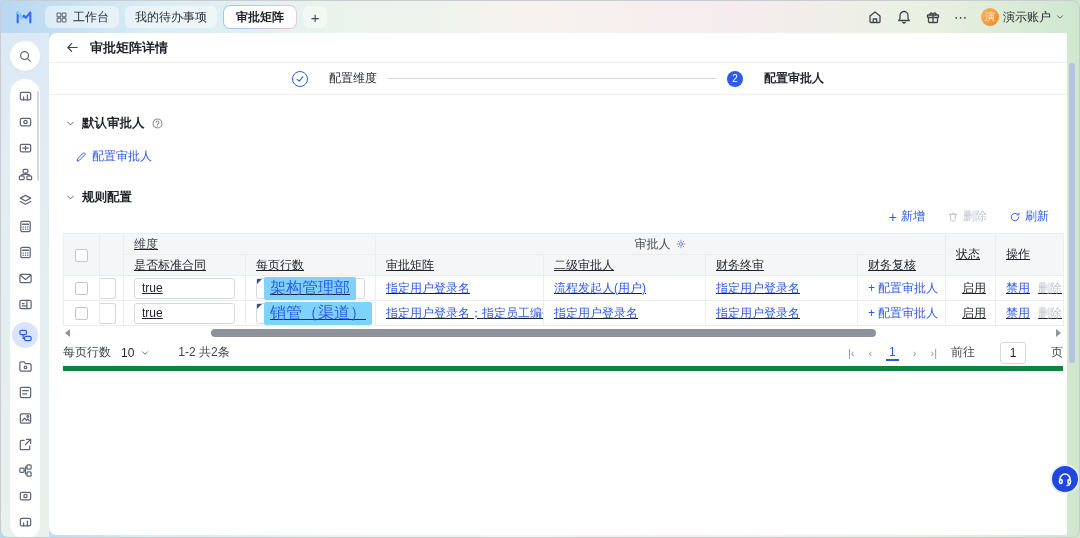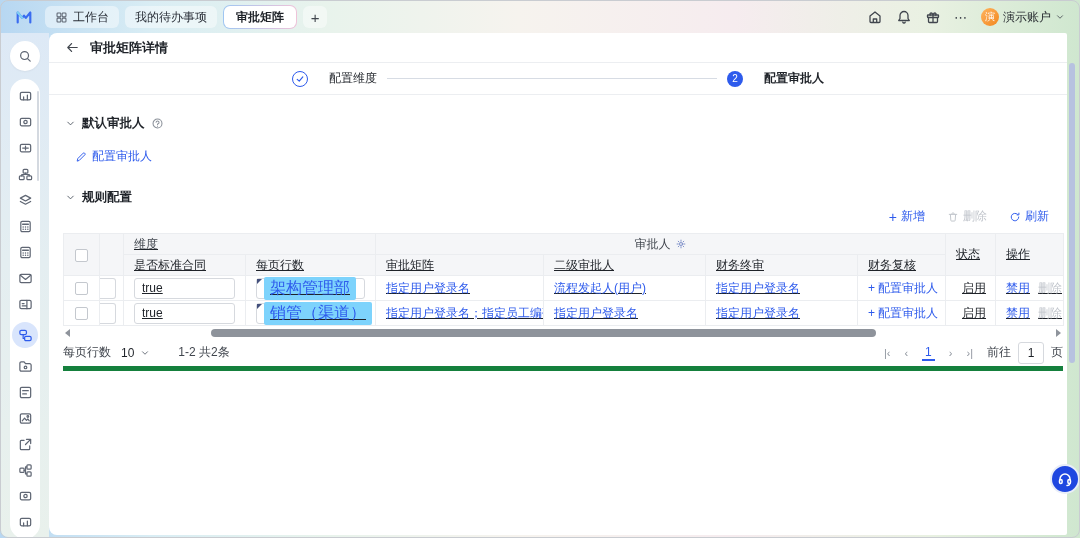--- a/index.html
+++ b/index.html
@@ -93,21 +93,21 @@
   .h-thumb { position:absolute; left:148px; width:665px; height:8px; border-radius:4px; background:#8e939b; top:2.5px; }
 
   
   .pager { width:1000px; margin-left:-2px; height:32px; display:flex; align-items:center; border-bottom:5px solid #15803d; }
   .pp-label { color:#41464e; }
   .pp-select { display:flex; align-items:center; gap:6px; margin:0 14px 0 10px; cursor:pointer; }
   .range { color:#41464e; margin-left:14px; }
   .pager-right { margin-left:auto; display:flex; align-items:center; gap:14px; color:#8f959e; }
   .pg-btn { cursor:pointer; font-size:11px; }
   .pg-cur { color:#2e5bec; border-bottom:2px solid #2e5bec; padding:0 3px; cursor:default; }
-  .goto { display:flex; align-items:center; gap:7px; color:#41464e; }
+  .goto { display:flex; align-items:center; gap:25px; color:#41464e; }
   .goto-box { width:26px; height:22px; border:1px solid #d6d9de; border-radius:3px; display:flex; align-items:center; justify-content:center; color:#1f2329; }
 
   
   .footer { position:absolute; bottom:0; left:0; width:100%; height:42px; background:#fff; border-top:1px solid #e9ebee;
             display:flex; align-items:center; justify-content:flex-end; gap:8px; padding-right:16px; border-radius:0 0 2px 8px; }
   .btn { height:26px; padding:0 12px; border-radius:3px; border:1px solid #d6d9de; background:#fff; font-size:12px;
          color:#1f2329; cursor:pointer; font-family:inherit; }
   .btn.primary { background:#2b5ce6; border-color:#2b5ce6; color:#fff; }
 
   

